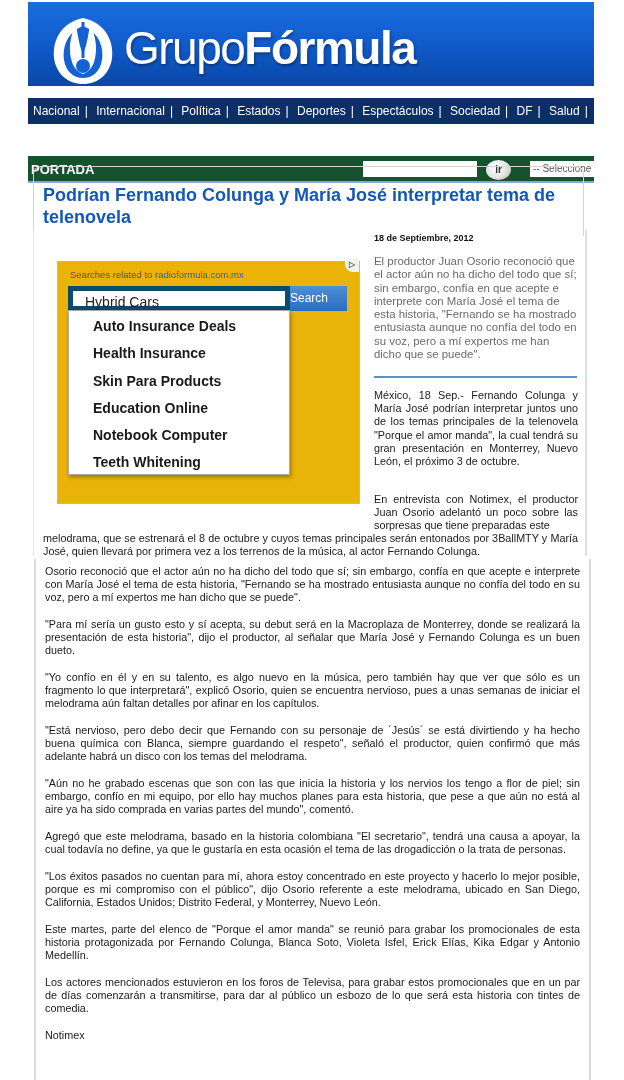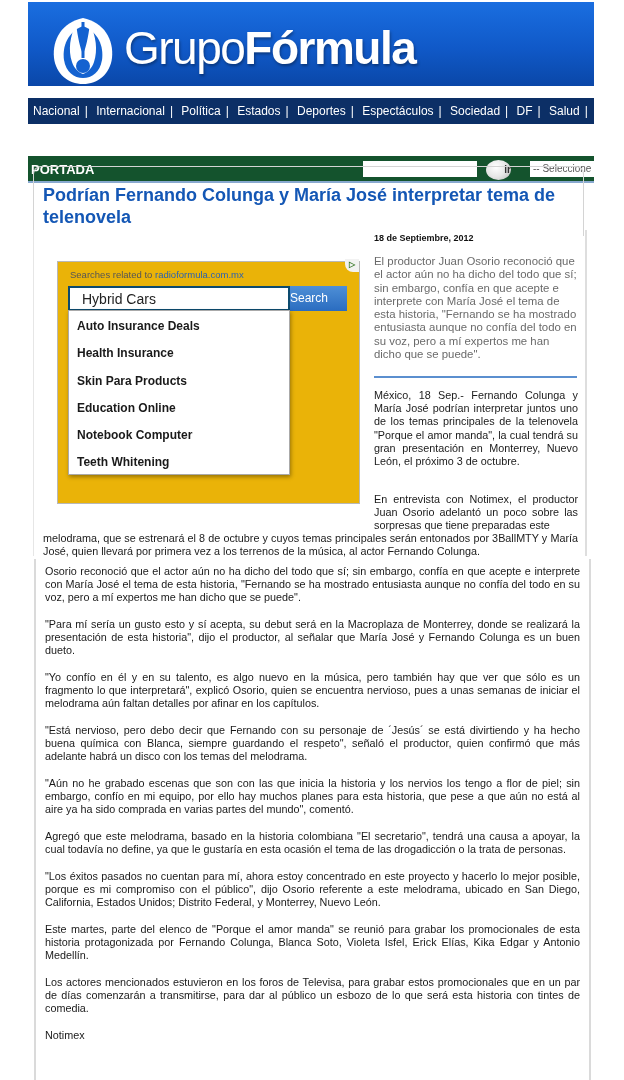--- a/index.html
+++ b/index.html
@@ -32,21 +32,21 @@
     background: #14532d; border-bottom: 2px solid #88a9cf; margin-top: 28px;
   }
   .subbar .title { position: absolute; left: 3px; top: 6px; color: #ffffff; font-weight: bold; font-size: 13px; }
   .subbar .search-input {
     position: absolute; left: 335px; top: 5px; width: 114px; height: 16px;
     background: #fff; border: none;
   }
   .subbar .go-btn {
     position: absolute; left: 458px; top: 4px; width: 25px; height: 20px; border-radius: 50%;
     background: radial-gradient(circle at 40% 35%, #ffffff 0%, #e6e6e6 50%, #b5b5b5 100%);
-    font-size: 10px; font-weight: bold; color: #333; text-align: right; line-height: 20px;
+    font-size: 10px; font-weight: bold; color: #333; text-align: center; line-height: 20px;
   }
   .subbar .select {
     position: absolute; left: 502px; top: 5px; width: 64px; height: 16px; background: #fff;
     font-size: 10px; color: #555; line-height: 16px; padding-left: 3px; overflow: hidden; white-space: nowrap;
   }
 
   .card-top {
     position: absolute; left: 33px; top: 166px; width: 551px; height: 70px;
     border: 1px solid #d4d4d4; border-bottom: none; border-radius: 8px 8px 0 0;
   }
@@ -80,34 +80,34 @@
   }
 
   .ad-box {
     position: absolute; left: 57px; top: 261px; width: 303px; height: 243px;
     border: 1px solid #b8b8b8; background: #eab308;
   }
   .ad-label { position: absolute; left: 12px; top: 7px; font-size: 9.5px; color: #555; white-space: nowrap; }
   .ad-label .domain { color: #2a62b0; }
   .ad-input {
     position: absolute; left: 10px; top: 24px; width: 222px; height: 25px;
-    border: 2px solid #0c4a6e; background: #fff; font-size: 14px; color: #222;
+    border: 5px solid #0c4a6e; background: #fff; font-size: 14px; color: #222;
     line-height: 23px; padding-left: 12px;
   }
   .ad-search {
     position: absolute; left: 232px; top: 24px; width: 57px; height: 25px;
     background: linear-gradient(180deg, #4e8fd6 0%, #2a6cc0 100%); color: #fff;
     font-size: 12px; line-height: 25px; text-align: left;
   }
   .ad-list {
     position: absolute; left: 10px; top: 48px; width: 222px; height: 165px;
     border: 1px solid #aaa; background: #fff; box-shadow: 1px 2px 4px rgba(0,0,0,0.35);
     padding-top: 4px;
   }
-  .ad-list .opt { font-size: 12px; font-weight: bold; color: #1a1a1a; padding-left: 8px; height: 27.3px; line-height: 22px; }
+  .ad-list .opt { font-size: 14px; font-weight: bold; color: #1a1a1a; padding-left: 24px; height: 27.3px; line-height: 22px; }
   .adchoice-icon {
     position: absolute; left: 345px; top: 259px; width: 14px; height: 13px; font-size: 8px;
     color: #3a7a2a; font-weight: bold; background: #f2f2f2; border-radius: 0 0 0 8px;
     text-align: center; line-height: 12px;
   }
 
   .card-bottom {
     position: absolute; left: 34px; top: 559px; width: 557px; height: 521px;
     border-left: 2px solid #dadada; border-right: 2px solid #dadada;
   }

